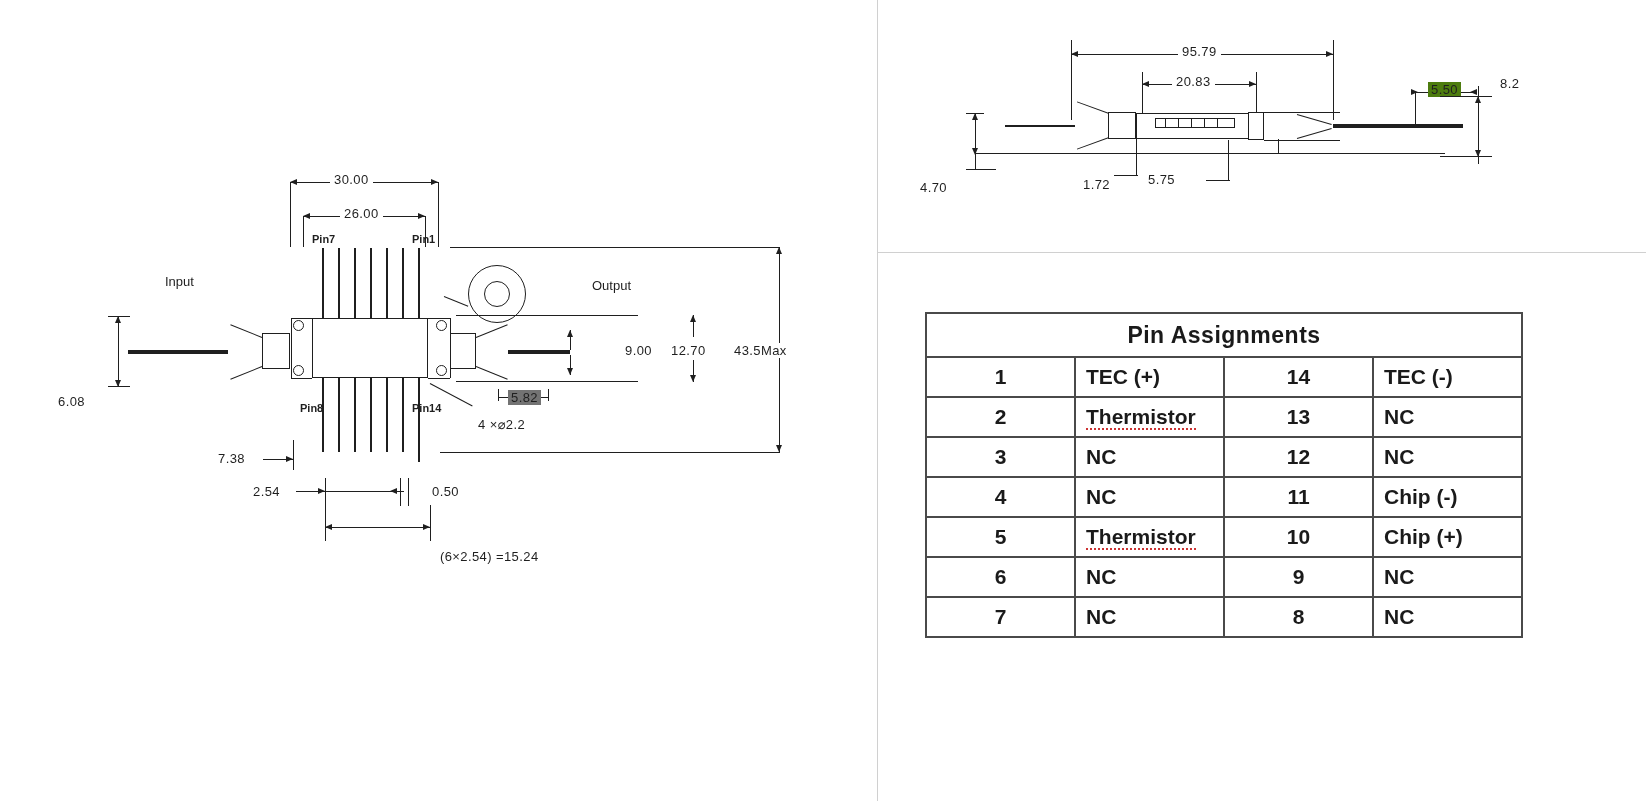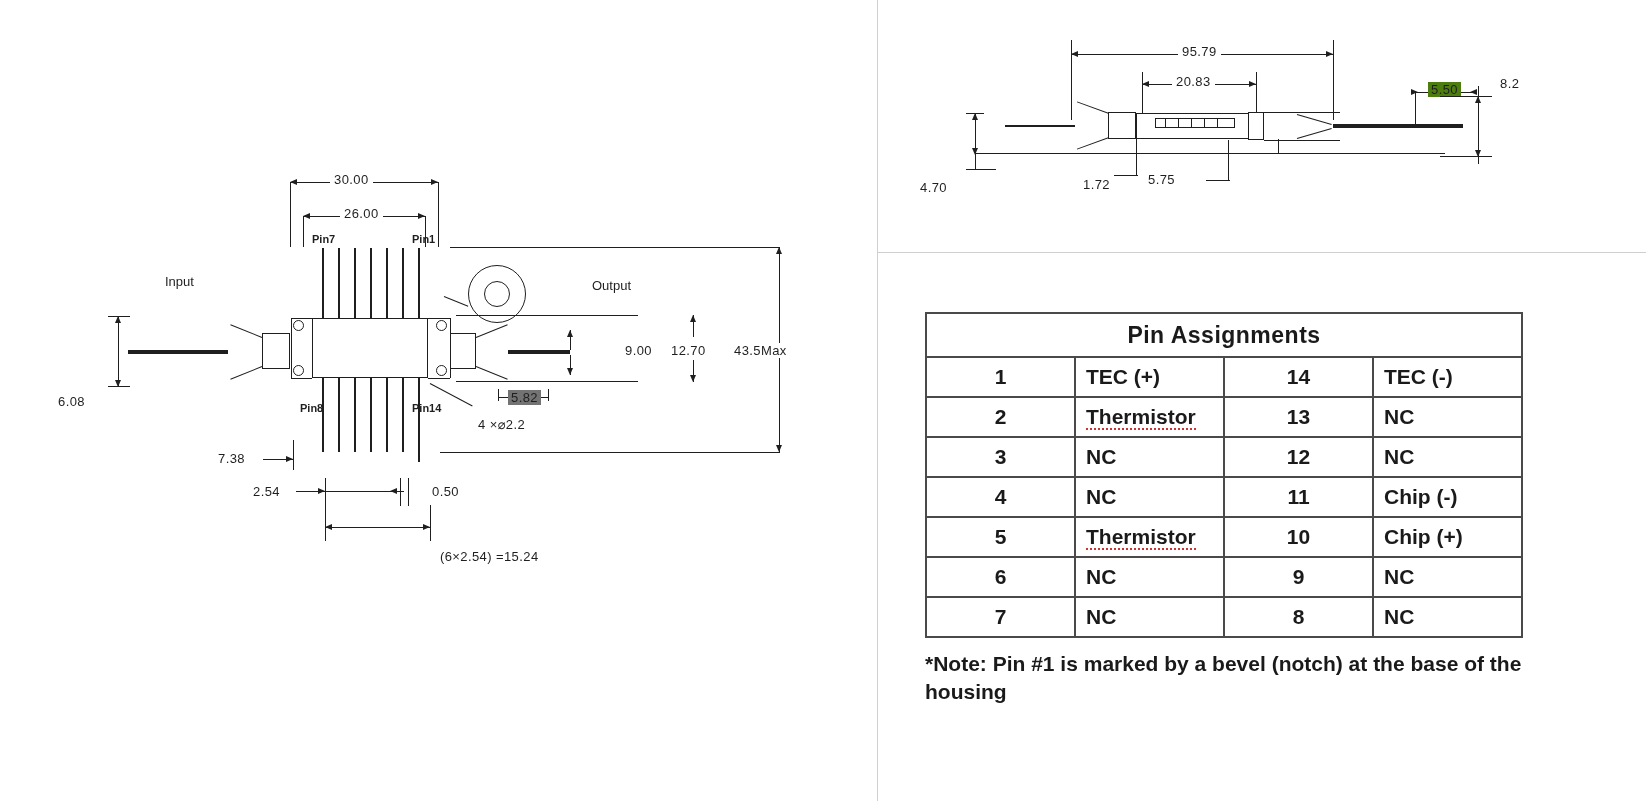--- a/index.html
+++ b/index.html
@@ -414,15 +414,14 @@
         <tr>
           <td class="num">7</td>
           <td class="val">NC</td>
           <td class="num">8</td>
           <td class="val">NC</td>
         </tr>
       </tbody>
     </table>
   </div>
 
-  <div class="note">*Note: Pin #1 is marked by a bevel (notch) at the base of the housing</div>
 
 </div>
 
 </body></html>

